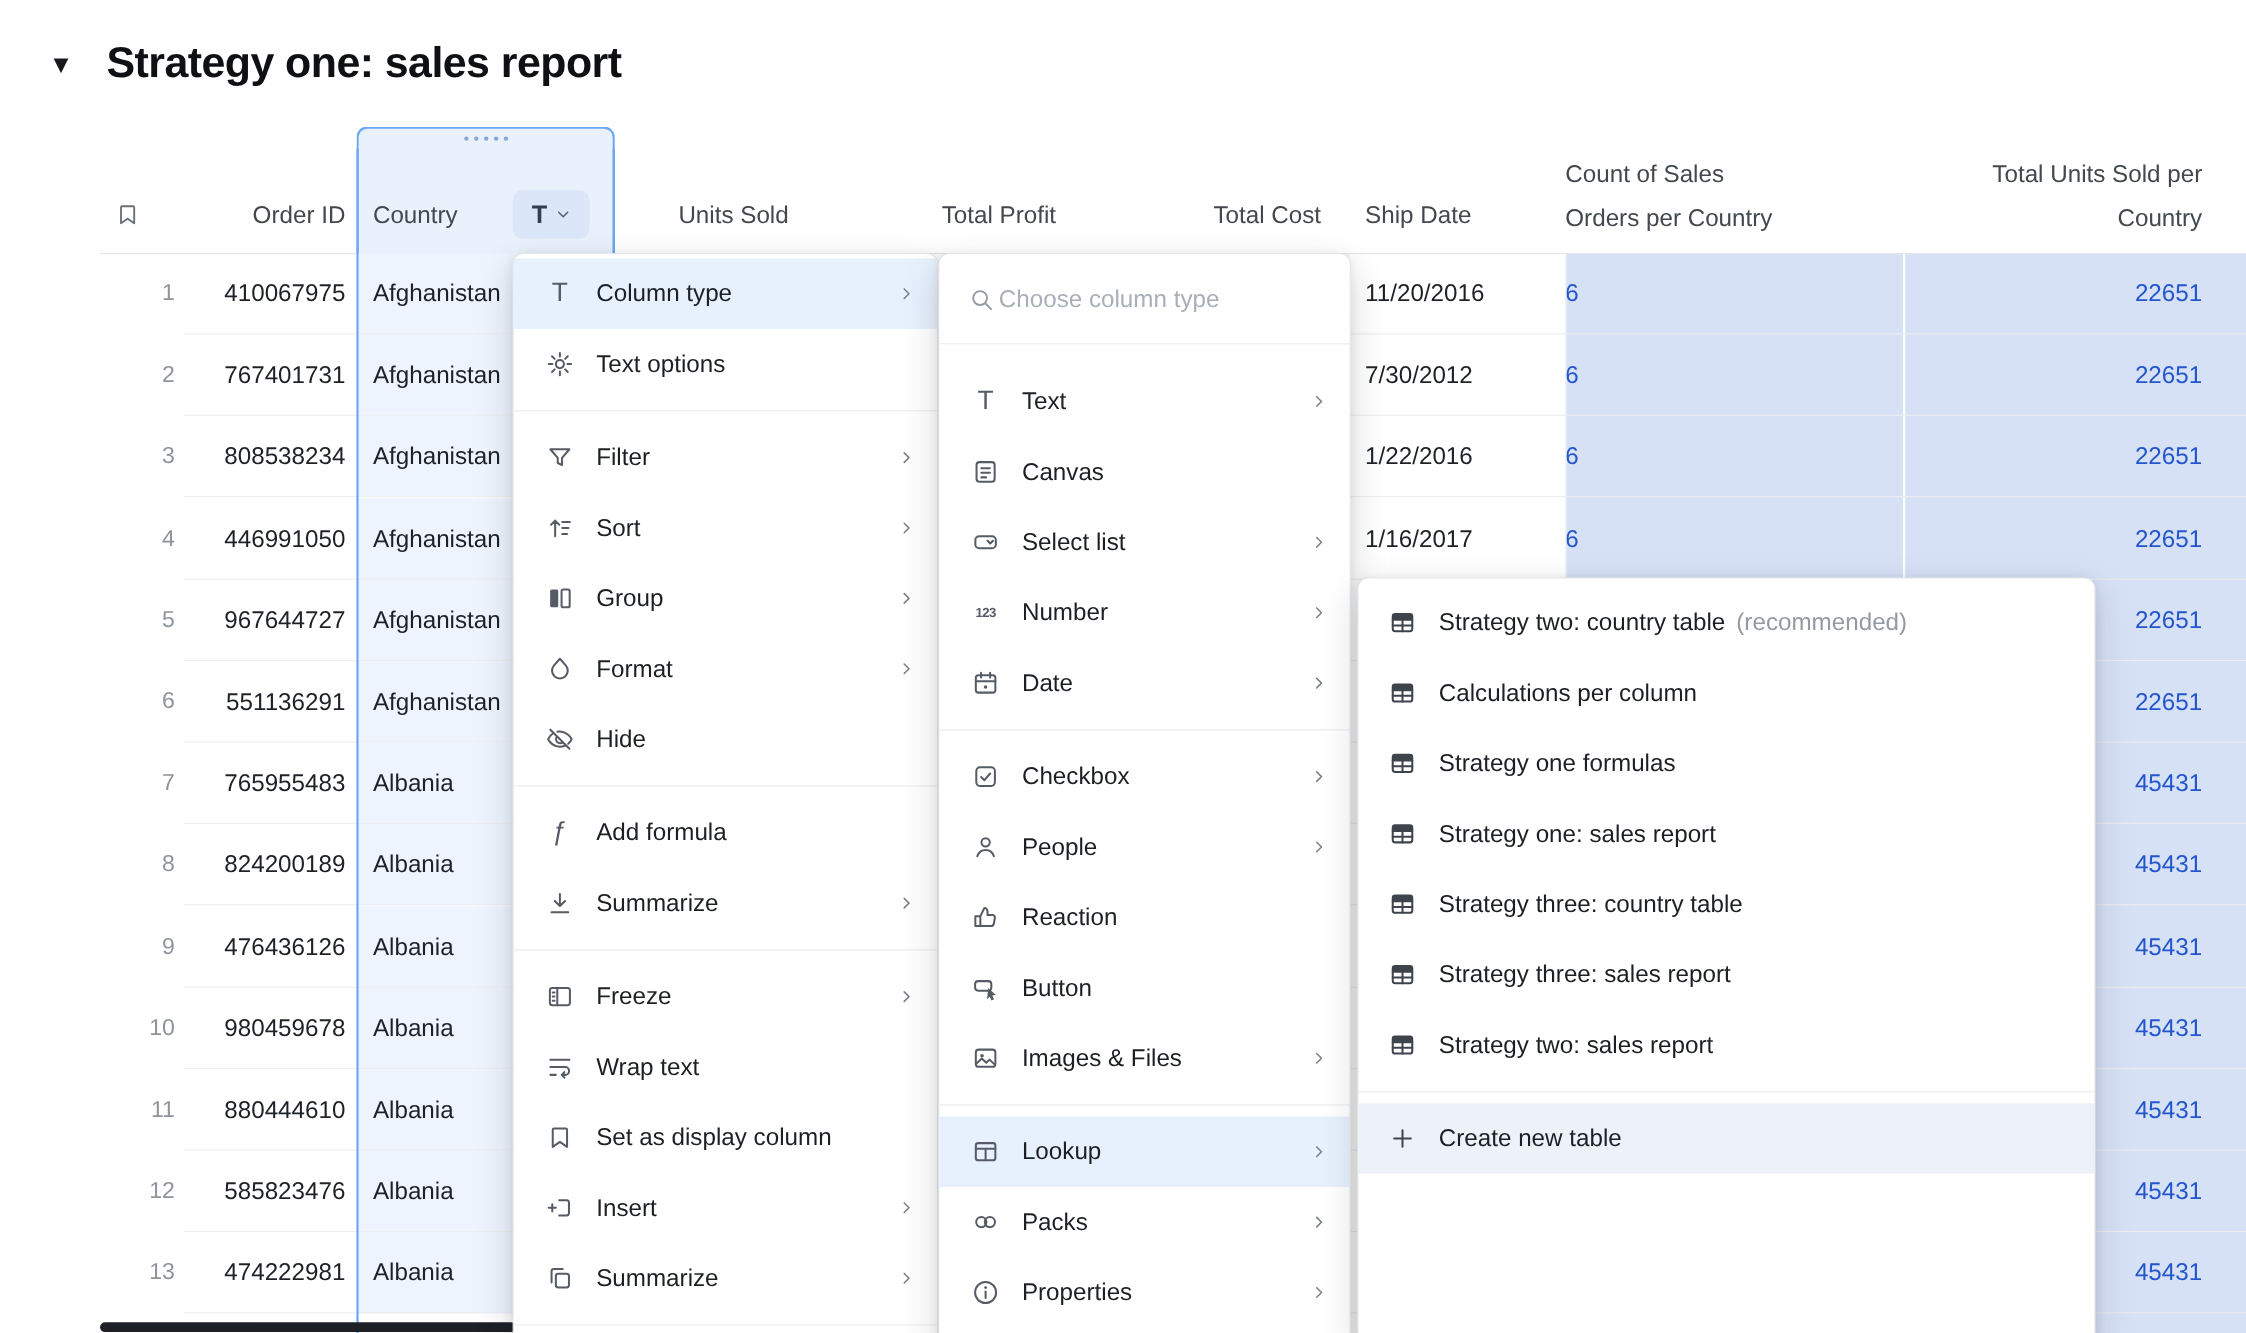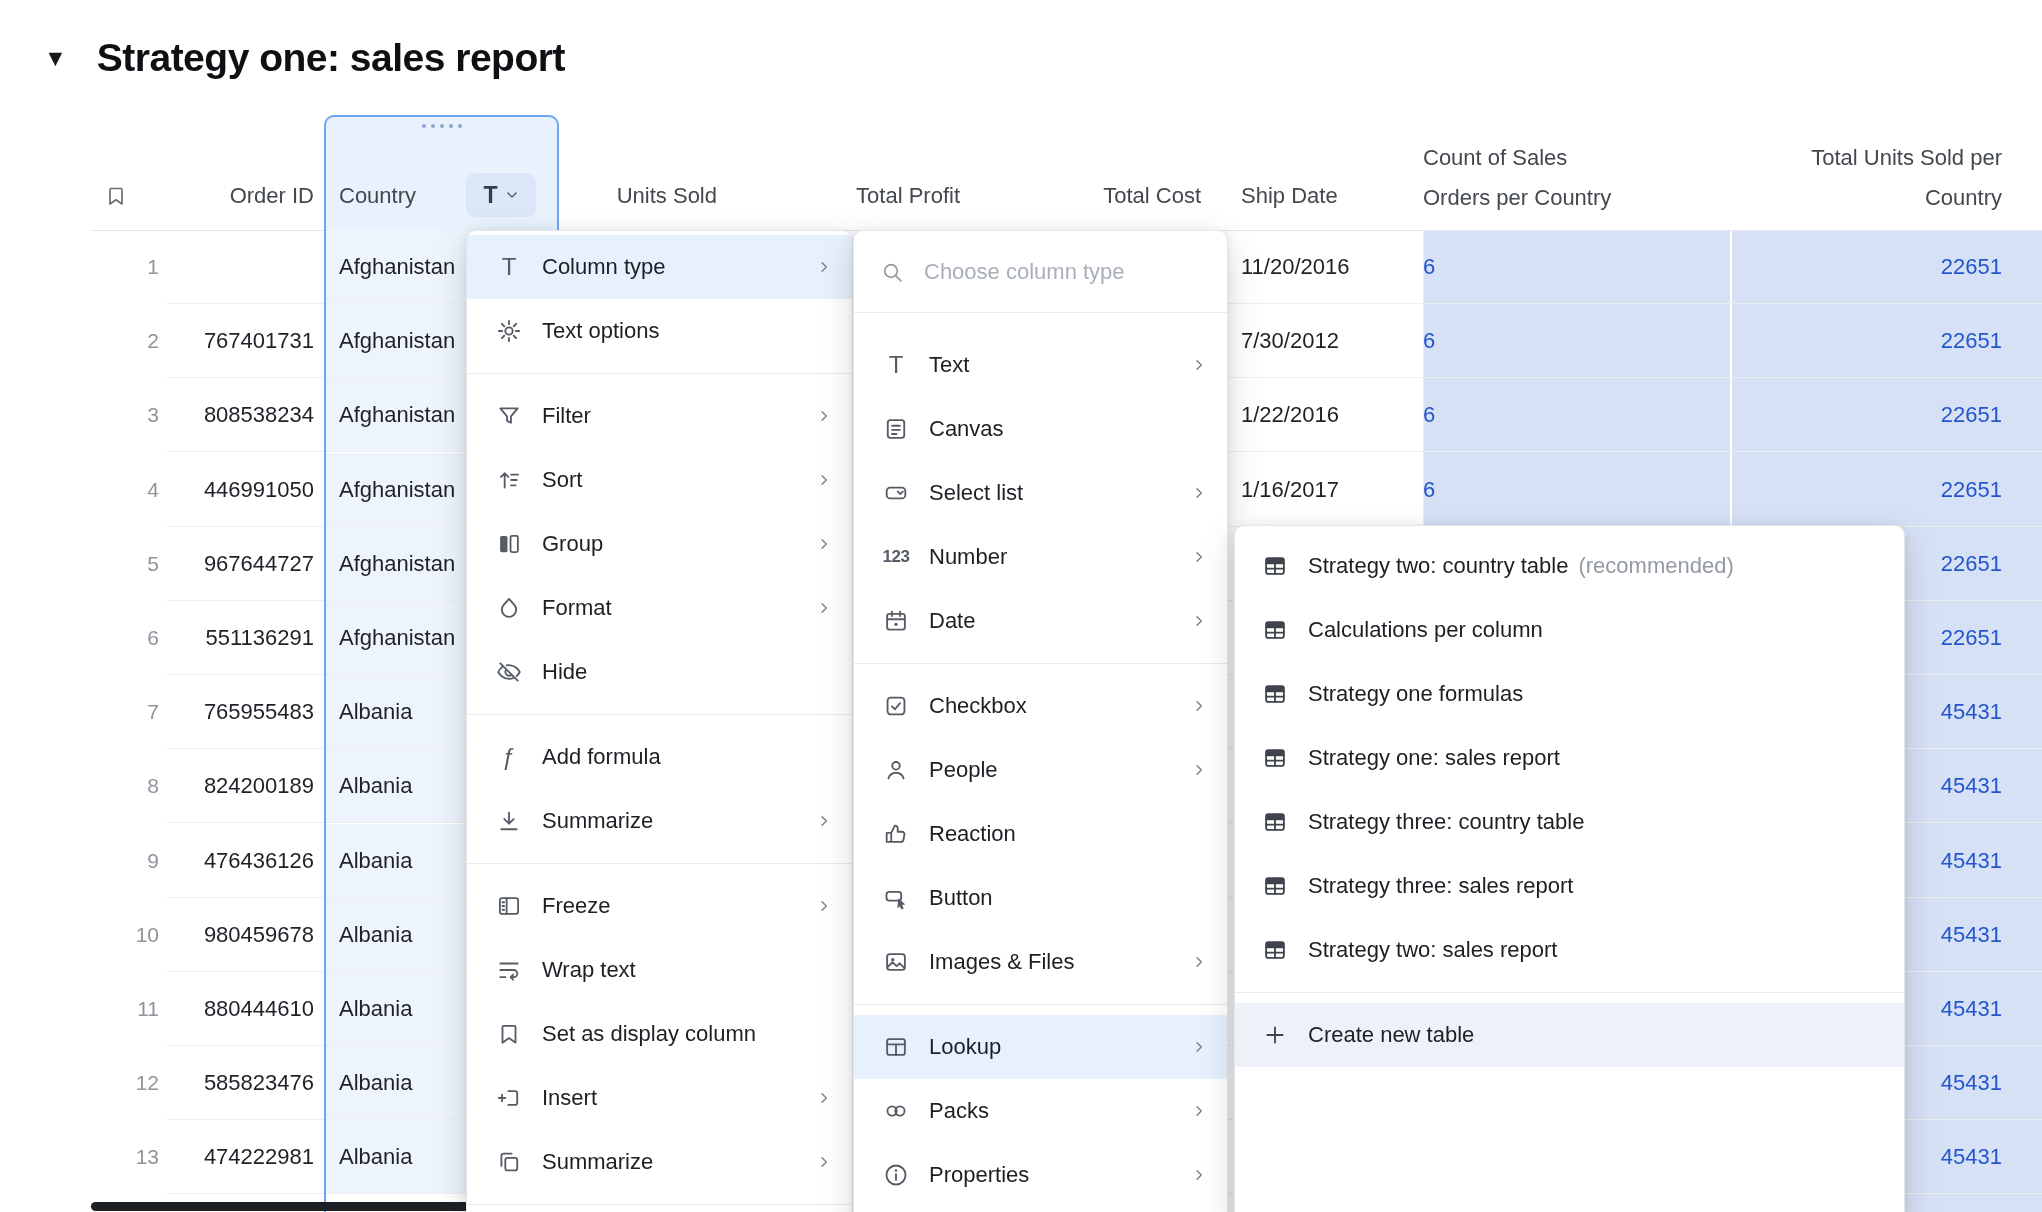--- a/index.html
+++ b/index.html
@@ -66,33 +66,33 @@
   
   .menu{position:absolute;background:#fff;border:1px solid #e4e6ea;border-radius:10px;box-sizing:border-box;
         box-shadow:0 12px 34px rgba(18,22,30,.16),0 2px 10px rgba(18,22,30,.08);overflow:hidden;}
   .menu1{left:466px;top:230px;width:387px;height:1060px;padding-top:4px;z-index:10;}
   .menu2{left:853px;top:230px;width:375px;height:1060px;z-index:11;}
   .menu3{left:1234px;top:525px;width:671px;height:700px;padding-top:8px;z-index:12;}
 
   .mi{display:flex;align-items:center;height:64px;padding:0 20px 0 28px;gap:19px;font-size:22px;color:#1c1f24;cursor:pointer;}
   .mi-ic{width:28px;flex:0 0 28px;display:flex;justify-content:center;align-items:center;color:#565c66;}
   .glyph{font-size:24px;font-weight:500;color:#565c66;}
-  .glyph.small{font-size:17px;font-weight:700;letter-spacing:-.5px;}
+  .glyph.small{font-size:12px;font-weight:700;letter-spacing:-.5px;}
   .mi-label{flex:1;white-space:nowrap;overflow:hidden;}
   .mi-chev{color:#7a8089;display:flex;}
   .mi.hl{background:var(--menu-highlight,#e7f0fd);}
   .mi.create{background:var(--create-row-highlight,#edf2f9);}
   .mdiv{height:1px;background:#e9ebee;margin:10px 0;}
   .mdiv.m0{margin:0;}
   .msp{height:20px;}
   .rec{color:#949aa3;margin-left:10px;}
   .menu3 .mi{padding-left:26px;}
   .menu3 .mi-ic{color:#3f444c;}
 
-  .search{height:81px;display:flex;align-items:center;gap:16px;padding:0 24px;}
+  .search{height:81px;display:flex;align-items:center;padding:0 24px;}
   .search .mi-ic{color:#959ba4;}
   .search-input{border:0;outline:0;font-family:inherit;font-size:22px;color:#1d2025;flex:1;background:transparent;}
   .search-input::placeholder{color:#a9afb8;}
 
   .ic{width:26px;height:26px;fill:none;stroke:currentColor;stroke-width:1.7;stroke-linecap:round;stroke-linejoin:round;}
   .chev{width:16px;height:16px;stroke-width:2.1;}
 </style>
 </head>
 <body>
 
@@ -248,20 +248,21 @@
   <button class="type-btn">
     <span class="t">T</span>
     <svg class="ic">
         <use href="#i-chev-d"></use>
       </svg>
   </button>
 
   <div>
     <div class="tr" style="top:230px">
         <div class="td c-gutter num">1</div>
+        <div class="td c-orderid">410067975</div>
         <div class="td c-country country">Afghanistan</div>
         <div class="td c-ship">11/20/2016</div>
         <div class="td c-count blue">6</div>
         <div class="td c-totalunits blue">22651</div>
       </div>
     <div class="tr" style="top:304px">
         <div class="td c-gutter num">2</div>
         <div class="td c-orderid">767401731</div>
         <div class="td c-country country">Afghanistan</div>
         <div class="td c-ship">7/30/2012</div>

